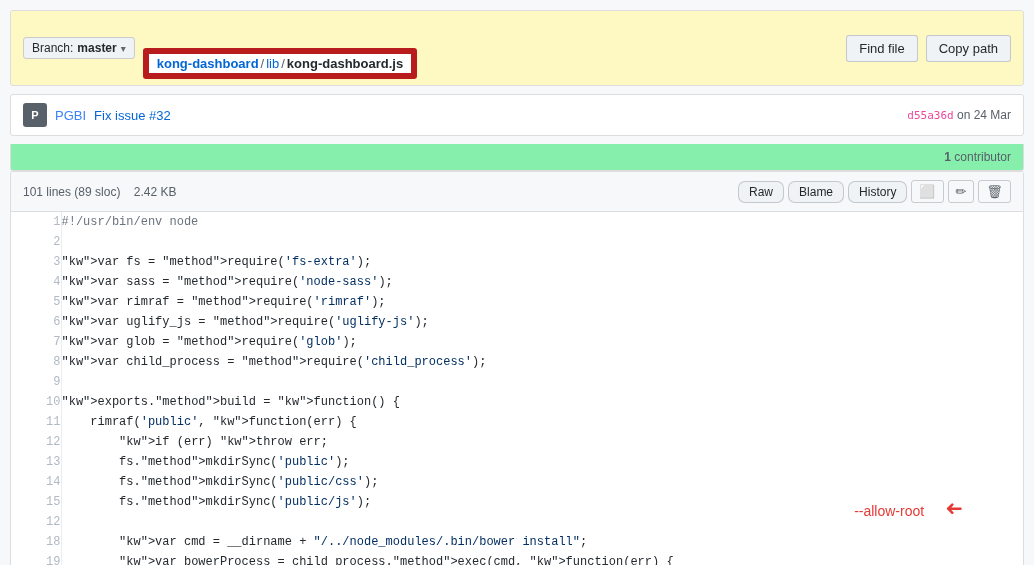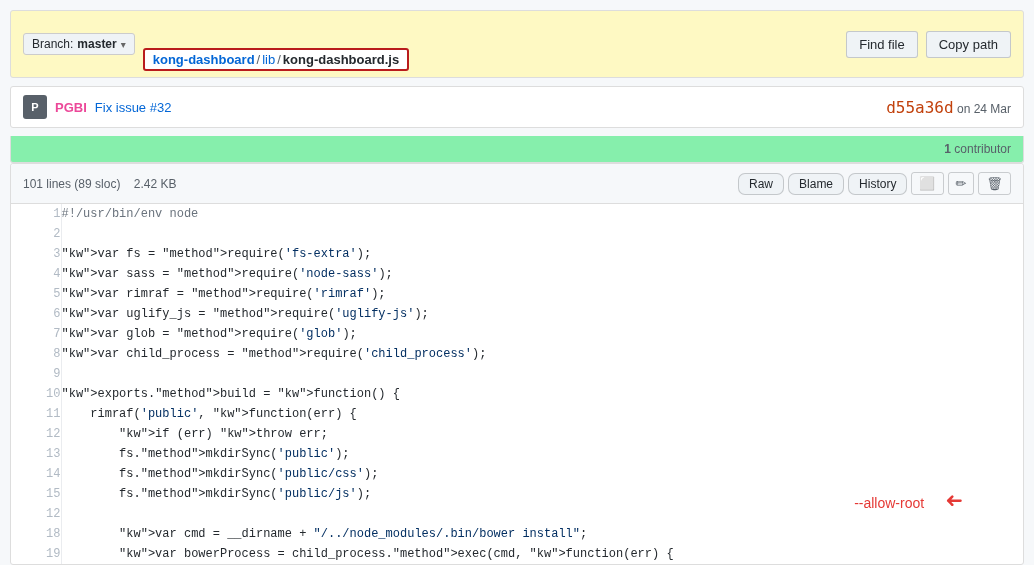--- a/index.html
+++ b/index.html
@@ -41,21 +41,21 @@
       cursor: pointer;
       gap: 4px;
     }
     .branch-selector .chevron {
       font-size: 10px;
       color: #666;
     }
     .breadcrumb-path {
       display: flex;
       align-items: center;
-      border: 2px solid #b91c1c;
+      border: 6px solid #b91c1c;
       border-radius: 3px;
       padding: 2px 8px;
       background: #fff;
       font-size: 13px;
       margin-top: 31px;
     }
     .breadcrumb-path .repo-name {
       color: #0366d6;
       font-weight: 600;
     }
@@ -107,35 +107,35 @@
       background: #586069;
       display: flex;
       align-items: center;
       justify-content: center;
       color: #fff;
       font-size: 11px;
       font-weight: bold;
       flex-shrink: 0;
     }
     .commit-author {
-      font-weight: 700;
-      color: #ec4899;
+      font-weight: 400;
+      color: #3b82f6;
     }
     .commit-message {
       color: #0366d6;
       text-decoration: none;
     }
     .commit-right {
       font-size: 12px;
       color: #586069;
     }
     .commit-hash {
-      color: #c2410c;
+      color: #ec4899;
       font-family: monospace;
-      font-size: 16px;
+      font-size: 11px;
       text-decoration: none;
     }
 
     
     .contributor-bar {
       background: #86efac;
       border: 1px solid #ddd;
       border-top: none;
       border-radius: 0 0 3px 3px;
       padding: 6px 12px;

